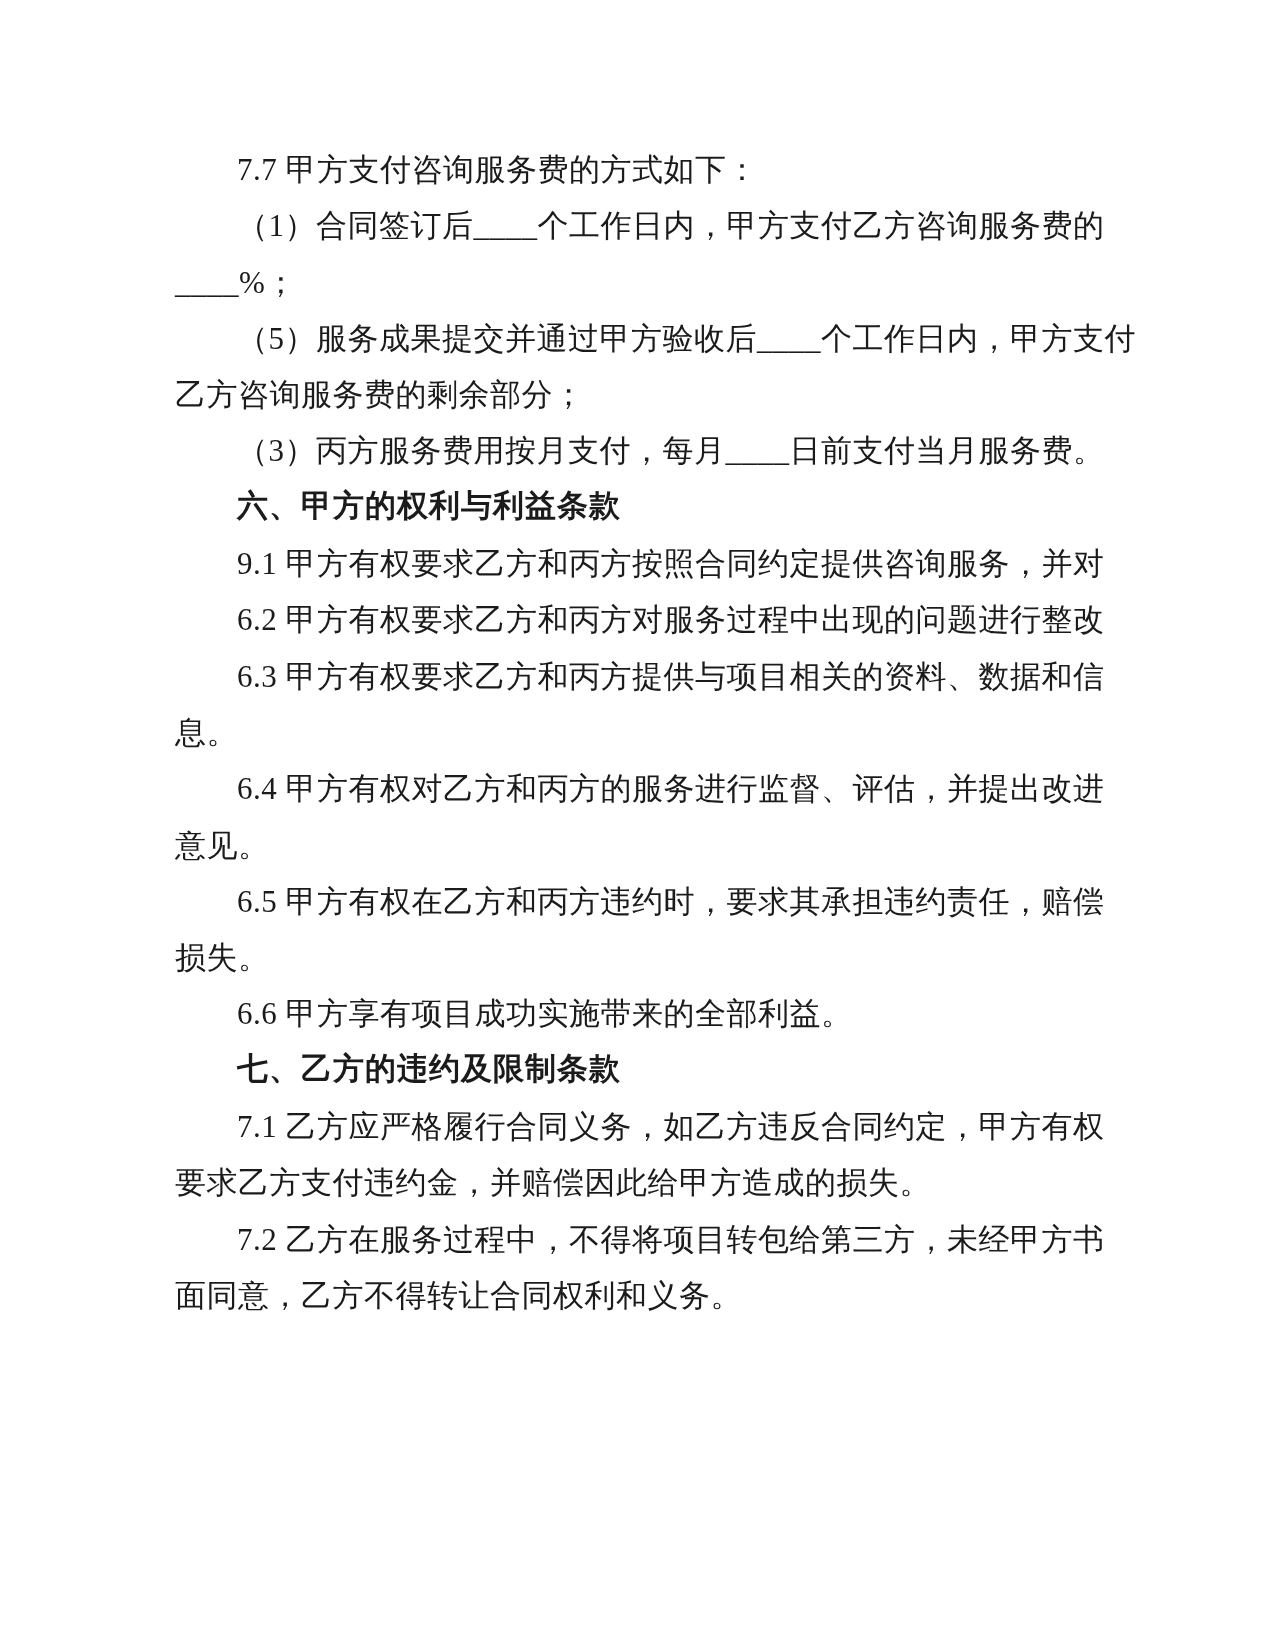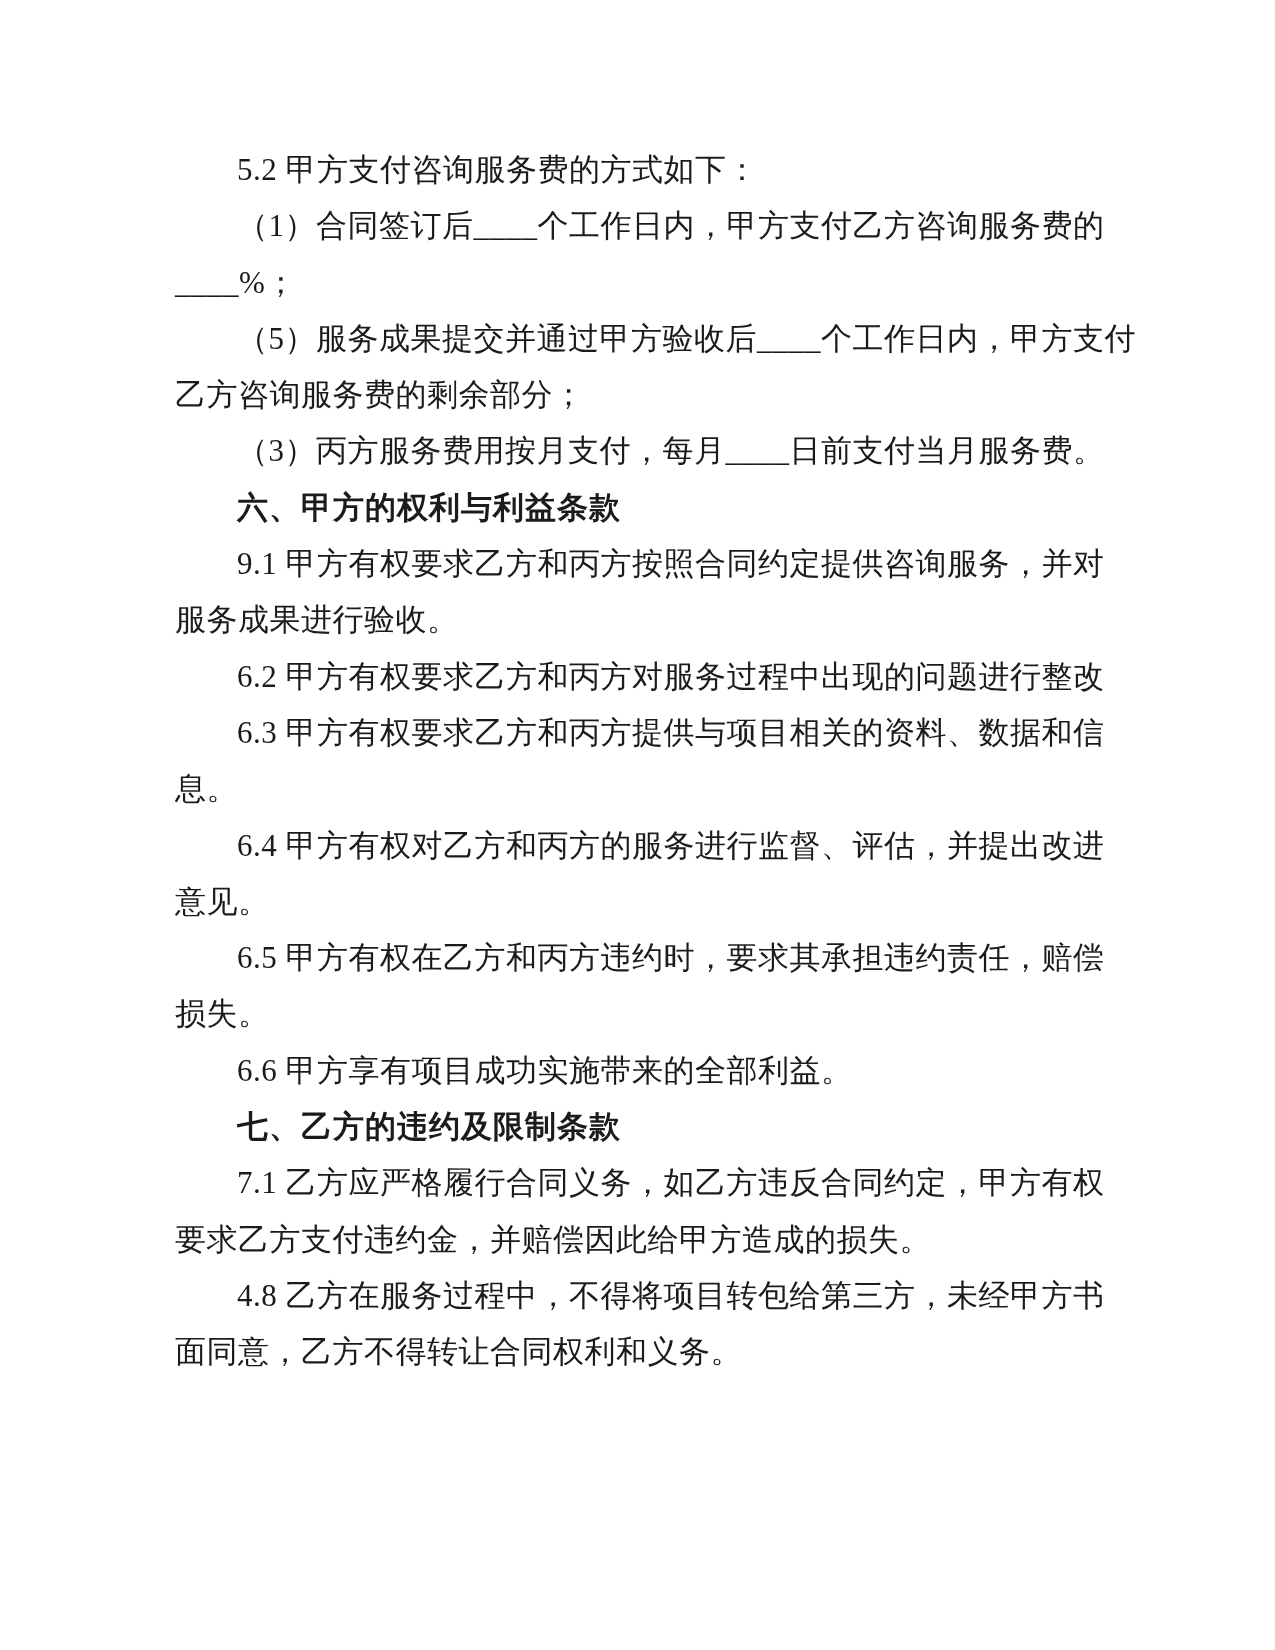--- a/index.html
+++ b/index.html
@@ -28,46 +28,45 @@
   .line {
     height: 56.3px;
     white-space: nowrap;
     overflow: visible;
     letter-spacing: 0.5px;
   }
   .line.indent {
     padding-left: 62px;
   }
   .line.heading {
-    font-family: Liberation Sans, sans-serif;
+    font-family: Liberation Mono, monospace;
     font-weight: 700;
     letter-spacing: 1px;
   }
 </style>
 </head>
 <body>
 
 <div class="page">
   <div class="doc-body">
-    <div class="line indent">5.2 甲方支付咨询服务费的方式如下：</div>
+    <div class="line indent">7.7 甲方支付咨询服务费的方式如下：</div>
     <div class="line indent">（1）合同签订后____个工作日内，甲方支付乙方咨询服务费的</div>
     <div class="line">____%；</div>
     <div class="line indent">（5）服务成果提交并通过甲方验收后____个工作日内，甲方支付</div>
     <div class="line">乙方咨询服务费的剩余部分；</div>
     <div class="line indent">（3）丙方服务费用按月支付，每月____日前支付当月服务费。</div>
     <div class="line indent heading">六、甲方的权利与利益条款</div>
     <div class="line indent">9.1 甲方有权要求乙方和丙方按照合同约定提供咨询服务，并对</div>
-    <div class="line">服务成果进行验收。</div>
     <div class="line indent">6.2 甲方有权要求乙方和丙方对服务过程中出现的问题进行整改</div>
     <div class="line indent">6.3 甲方有权要求乙方和丙方提供与项目相关的资料、数据和信</div>
     <div class="line">息。</div>
     <div class="line indent">6.4 甲方有权对乙方和丙方的服务进行监督、评估，并提出改进</div>
     <div class="line">意见。</div>
     <div class="line indent">6.5 甲方有权在乙方和丙方违约时，要求其承担违约责任，赔偿</div>
     <div class="line">损失。</div>
     <div class="line indent">6.6 甲方享有项目成功实施带来的全部利益。</div>
     <div class="line indent heading">七、乙方的违约及限制条款</div>
     <div class="line indent">7.1 乙方应严格履行合同义务，如乙方违反合同约定，甲方有权</div>
     <div class="line">要求乙方支付违约金，并赔偿因此给甲方造成的损失。</div>
-    <div class="line indent">4.8 乙方在服务过程中，不得将项目转包给第三方，未经甲方书</div>
+    <div class="line indent">7.2 乙方在服务过程中，不得将项目转包给第三方，未经甲方书</div>
     <div class="line">面同意，乙方不得转让合同权利和义务。</div>
   </div>
 </div>
 
 </body></html>

